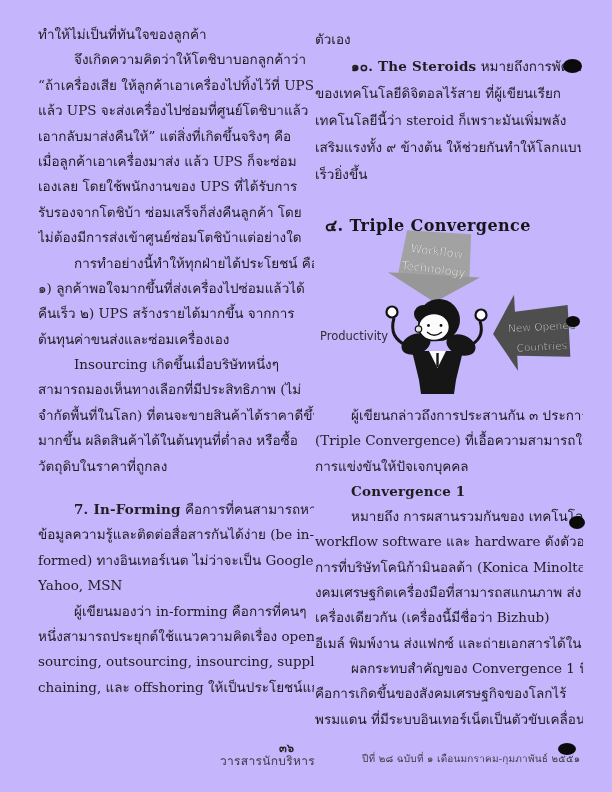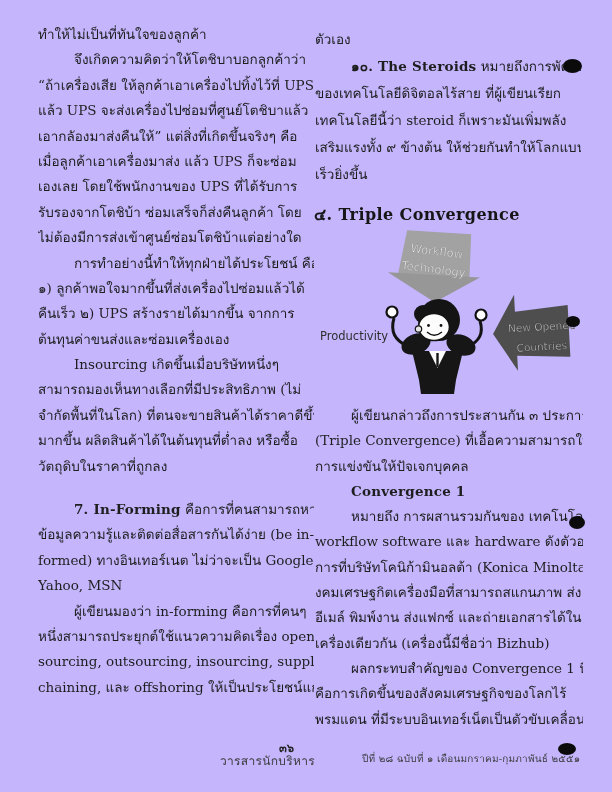--- a/index.html
+++ b/index.html
@@ -15,21 +15,21 @@
   .col .line{height:25.4px;line-height:25.4px;white-space:nowrap;}
   .col .line.indent{padding-left:36px;}
   .col .line.spacer{height:18px;}
   .col .line b{font-weight:bold;letter-spacing:.2px;margin-top:15px;}
   .left-col{left:38px;top:22px;width:276px;}
   .right-top{left:315px;top:26px;width:266px;}
   .right-top .line{height:27px;line-height:27px;}
   .right-bottom{left:315px;top:403px;width:268px;}
   .right-bottom .line{height:25.3px;line-height:25.3px;}
   .section-header{
-    position:absolute;left:314px;top:202px;margin:0;
+    position:absolute;left:314px;top:202px;margin:11px;
     font-size:16px;font-weight:bold;letter-spacing:.4px;color:#161616;
   }
   .diagram{position:absolute;left:315px;top:228px;width:266px;height:172px;}
   .footer-journal{position:absolute;left:220px;top:751px;font-size:12px;color:#3c3c3c;letter-spacing:.3px;}
   .footer-page-num{position:absolute;left:279px;top:739px;font-size:11.5px;color:#242424;font-weight:bold;}
   .footer-issue{position:absolute;left:318px;top:751px;font-size:10px;color:#3c3c3c;letter-spacing:.2px;margin-left:44px;}
   .scan-dot{position:absolute;background:#0b0b0b;border-radius:50%;}
   .scan-dot.d1{left:563px;top:59px;width:19px;height:14px;}
   .scan-dot.d2{left:566px;top:316px;width:14px;height:11px;}
   .scan-dot.d3{left:569px;top:516px;width:16px;height:13px;}
@@ -39,21 +39,21 @@
 </head>
 <body>
 
 <div class="page">
 
   <div class="col left-col">
       <div class="line">ทำให้ไม่เป็นที่ทันใจของลูกค้า</div>
       <div class="line indent">จึงเกิดความคิดว่าให้โตชิบาบอกลูกค้าว่า</div>
       <div class="line">“ถ้าเครื่องเสีย ให้ลูกค้าเอาเครื่องไปทิ้งไว้ที่ UPS</div>
       <div class="line">แล้ว UPS จะส่งเครื่องไปซ่อมที่ศูนย์โตชิบาแล้ว</div>
-      <div class="line">เอากลัองมาส่งคืนให้” แต่สิ่งที่เกิดขึ้นจริงๆ คือ</div>
+      <div class="line">เอากลับมาส่งคืนให้” แต่สิ่งที่เกิดขึ้นจริงๆ คือ</div>
       <div class="line">เมื่อลูกค้าเอาเครื่องมาส่ง แล้ว UPS ก็จะซ่อม</div>
       <div class="line">เองเลย โดยใช้พนักงานของ UPS ที่ได้รับการ</div>
       <div class="line">รับรองจากโตชิบ้า ซ่อมเสร็จก็ส่งคืนลูกค้า โดย</div>
       <div class="line">ไม่ต้องมีการส่งเข้าศูนย์ซ่อมโตชิบ้าแต่อย่างใด</div>
       <div class="line indent">การทำอย่างนี้ทำให้ทุกฝ่ายได้ประโยชน์ คือ</div>
       <div class="line">๑) ลูกค้าพอใจมากขึ้นที่ส่งเครื่องไปซ่อมแล้วได้</div>
       <div class="line">คืนเร็ว ๒) UPS สร้างรายได้มากขึ้น จากการ</div>
       <div class="line">ต้นทุนค่าขนส่งและซ่อมเครื่องเอง</div>
       <div class="line indent">Insourcing เกิดขึ้นเมื่อบริษัทหนึ่งๆ</div>
       <div class="line">สามารถมองเห็นทางเลือกที่มีประสิทธิภาพ (ไม่</div>
@@ -126,22 +126,22 @@
 
   <div class="col right-bottom">
       <div class="line indent">ผู้เขียนกล่าวถึงการประสานกัน ๓ ประการ</div>
       <div class="line">(Triple Convergence) ที่เอื้อความสามารถใน</div>
       <div class="line">การแข่งขันให้ปัจเจกบุคคล</div>
       <div class="line indent"><b>Convergence 1</b></div>
       <div class="line indent">หมายถึง การผสานรวมกันของ เทคโนโลยี</div>
       <div class="line">workflow software และ hardware ดังตัวอย่างเช่น</div>
       <div class="line">การที่บริษัทโคนิก้ามินอลต้า (Konica Minolta)</div>
       <div class="line">งคมเศรษฐกิตเครื่องมือที่สามารถสแกนภาพ ส่ง</div>
+      <div class="line">เครื่องเดียวกัน (เครื่องนี้มีชื่อว่า Bizhub)</div>
       <div class="line">อีเมล์ พิมพ์งาน ส่งแฟกซ์ และถ่ายเอกสารได้ใน</div>
-      <div class="line">เครื่องเดียวกัน (เครื่องนี้มีชื่อว่า Bizhub)</div>
       <div class="line indent">ผลกระทบสำคัญของ Convergence 1 นี้</div>
       <div class="line">คือการเกิดขึ้นของสังคมเศรษฐกิจของโลกไร้</div>
       <div class="line">พรมแดน ที่มีระบบอินเทอร์เน็ตเป็นตัวขับเคลื่อน</div>
     </div>
 
   <span class="footer-journal">วารสารนักบริหาร</span>
   <span class="footer-page-num">๓๖</span>
   <span class="footer-issue">ปีที่ ๒๘ ฉบับที่ ๑ เดือนมกราคม-กุมภาพันธ์ ๒๕๕๑</span>
 
   <div class="scan-dot d1"></div>

